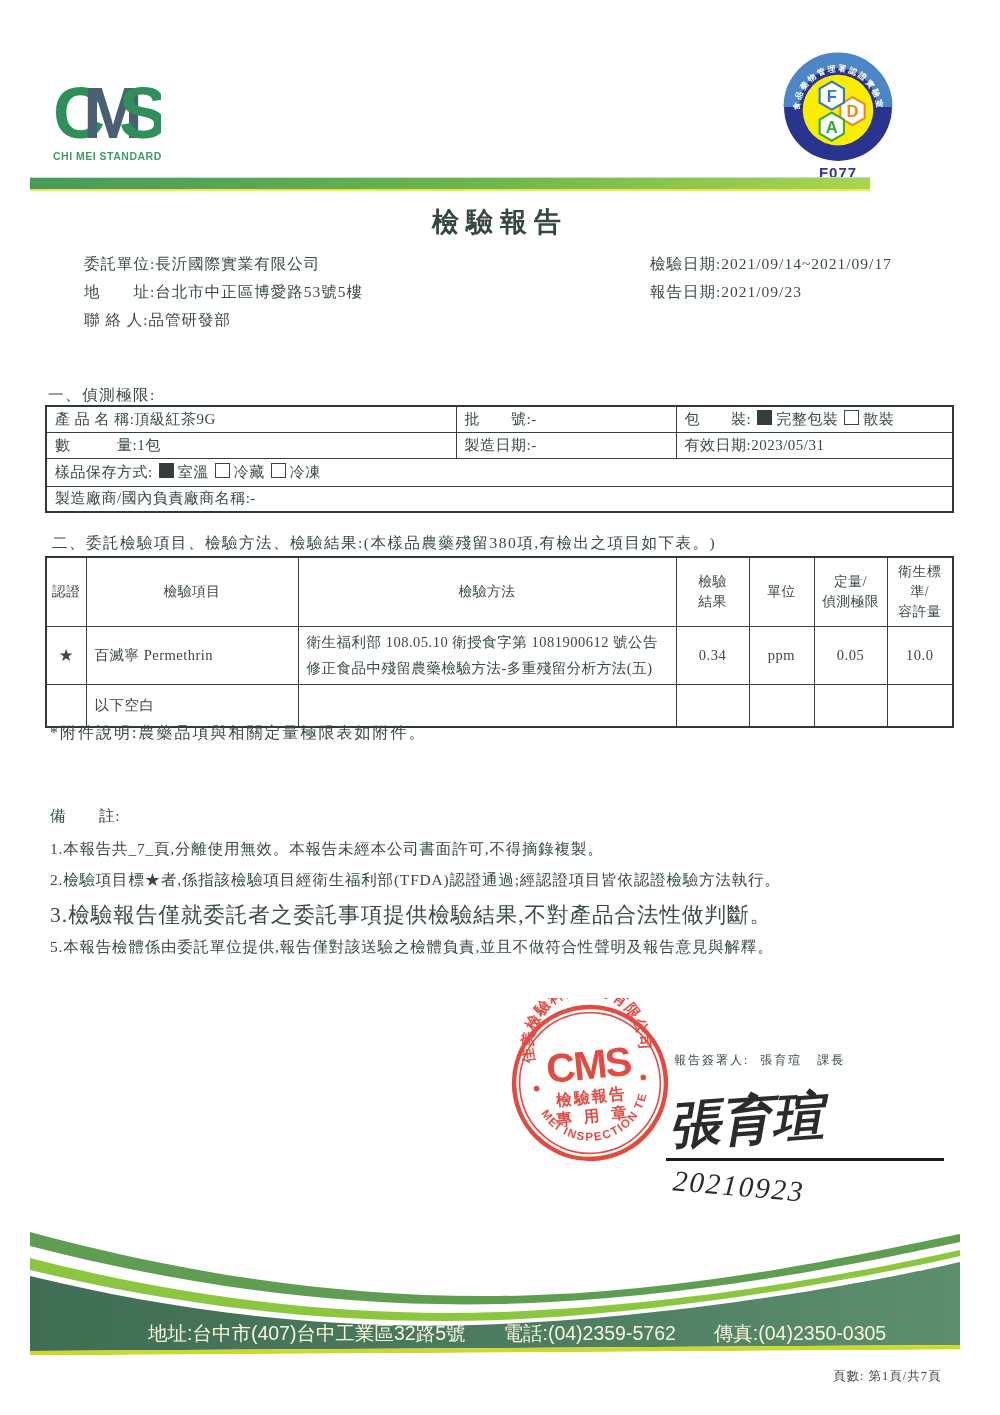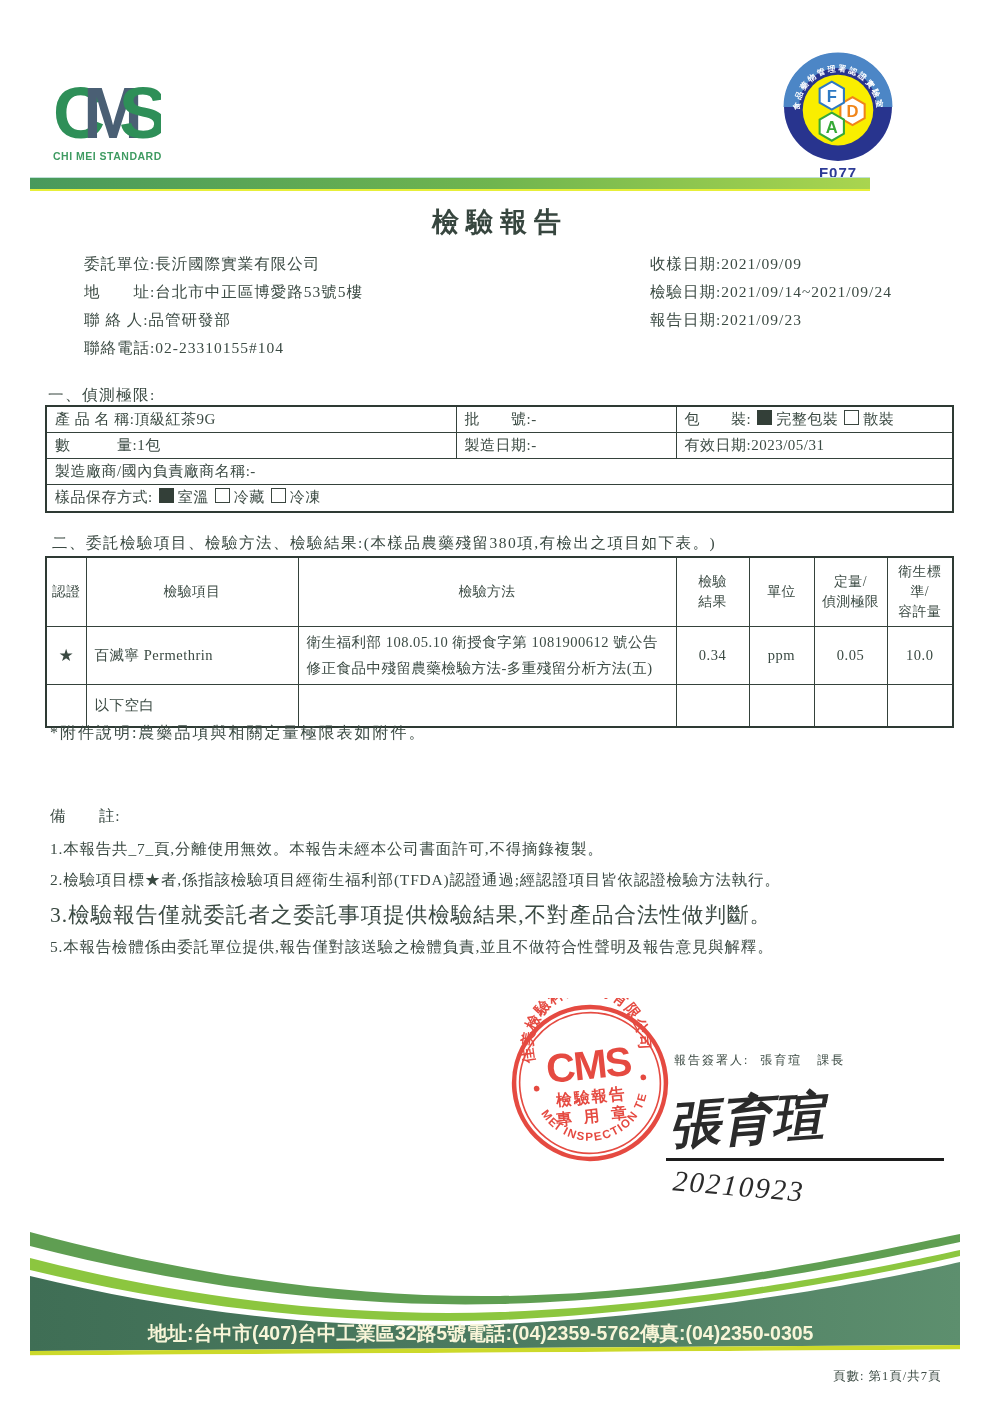--- a/index.html
+++ b/index.html
@@ -42,22 +42,22 @@
   .note-line{font-size:15.5px;letter-spacing:.8px;margin-bottom:9.5px;white-space:nowrap;}
   .note-big{font-size:21.5px;letter-spacing:1px;margin-bottom:8px;}
 
   .signer{font-size:12px;letter-spacing:2px;white-space:nowrap;}
   .sig-name{font-size:52px;color:#2b2b2b;font-style:italic;display:inline-block;
         transform:rotate(-4deg);font-weight:600;}
   .sig-date{font-size:29px;color:#2b2b2b;font-style:italic;display:inline-block;
         transform:rotate(5deg) translateY(14px);letter-spacing:2px;margin-left:6px;}
   .sig-underline{background:#1d1d1d;height:3px;}
 
-  .footer-text{display:flex;font-family:"Liberation Sans","DejaVu Sans",sans-serif;
-        font-weight:bold;font-size:19.5px;color:#f8f5d8;white-space:nowrap;}
+  .footer-text{display:flex;gap:38px;font-family:"Liberation Sans","DejaVu Sans",sans-serif;
+        font-weight:normal;font-size:19.5px;color:#f8f5d8;white-space:nowrap;}
   .page-info{font-size:12.5px;letter-spacing:1px;color:#3b4a43;white-space:nowrap;}
 </style>
 </head>
 <body>
 
 <div class="page">
 
   <div class="abs" style="left:53px;top:72px;">
     <svg width="108" height="80" viewBox="0 0 108 80">
       <text x="0" y="66" font-family="'Liberation Sans','DejaVu Sans',sans-serif" font-size="72" font-weight="900" fill="#2e8f58">C</text>
@@ -90,26 +90,24 @@
   </div>
 
   <div class="abs greenbar" style="left:30px;top:177px;width:840px;height:11px;"></div>
 
   <div class="abs report-title" style="left:0;right:0;top:204px;">檢驗報告</div>
 
   <div class="abs" style="left:56px;top:254px;margin-left:28px;">
     <div class="info-line"><span>委託單位:</span><span>長沂國際實業有限公司</span></div>
     <div class="info-line"><span>地　　址:</span><span>台北市中正區博愛路53號5樓</span></div>
     <div class="info-line"><span>聯 絡 人:</span><span>品管研發部</span></div>
-    <div class="info-line"><span>聯絡電話:</span><span>02-23310155#104</span></div>
   </div>
 
   <div class="abs" style="left:650px;top:254px;">
-    <div class="info-line"><span>收樣日期:</span><span>2021/09/09</span></div>
-    <div class="info-line"><span>檢驗日期:</span><span>2021/09/14~2021/09/24</span></div>
+    <div class="info-line"><span>檢驗日期:</span><span>2021/09/14~2021/09/17</span></div>
     <div class="info-line"><span>報告日期:</span><span>2021/09/23</span></div>
   </div>
 
   <div class="abs sec-heading" style="left:48px;top:385px;">一、偵測極限:</div>
 
   <table class="doc abs" style="left:45px;top:405px;width:907px;">
     <colgroup>
         <col style="width:410px">
         <col style="width:220px">
         <col style="width:277px">
@@ -118,25 +116,25 @@
         <tr style="height:26px;">
       <td><span>產 品 名 稱:</span><span>頂級紅茶9G</span></td>
       <td><span>批　　號:</span><span>-</span></td>
       <td><span>包　　裝:</span><span class="cb filled"></span><span>完整包裝</span><span class="cb"></span><span>散裝</span></td>
     </tr>
     <tr style="height:26px;">
       <td><span>數　　　量:</span><span>1包</span></td>
       <td><span>製造日期:</span><span>-</span></td>
       <td><span>有效日期:</span><span>2023/05/31</span></td>
     </tr>
+    <tr style="height:28px;">
+      <td colspan="3"><span>樣品保存方式:</span><span class="cb filled"></span><span>室溫</span><span class="cb"></span><span>冷藏</span><span class="cb"></span><span>冷凍</span></td>
+    </tr>
     <tr style="height:26px;">
       <td colspan="3"><span>製造廠商/國內負責廠商名稱:</span><span>-</span></td>
-    </tr>
-    <tr style="height:28px;">
-      <td colspan="3"><span>樣品保存方式:</span><span class="cb filled"></span><span>室溫</span><span class="cb"></span><span>冷藏</span><span class="cb"></span><span>冷凍</span></td>
     </tr>
   </tbody>
     </table>
 
   <div class="abs sec-heading" style="left:52px;top:533px;text-align:right;">二、委託檢驗項目、檢驗方法、檢驗結果:(本樣品農藥殘留380項,有檢出之項目如下表。)</div>
 
   <table class="doc results abs" style="left:45px;top:556px;width:907px;">
     <colgroup>
       <col style="width:40px">
         <col style="width:212px">

